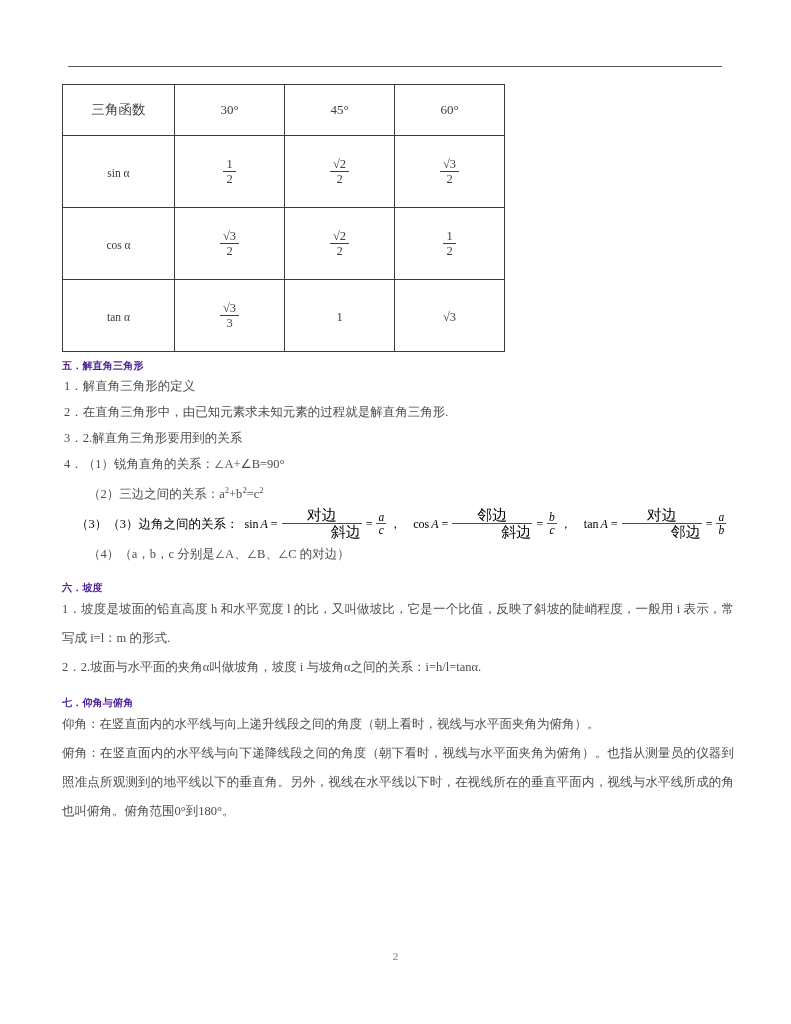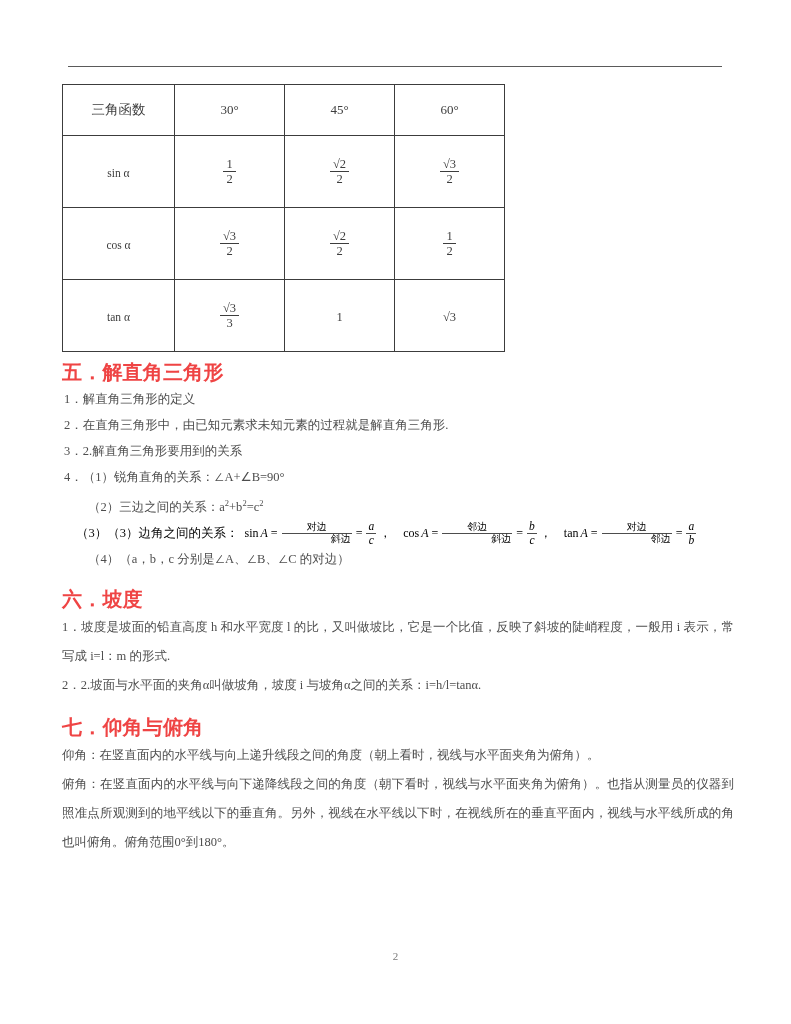--- a/index.html
+++ b/index.html
@@ -99,23 +99,23 @@
     display: block;
     padding: 0px 3px 0 3px;
   }
   .plain-val {
     font-size: 12.5px;
     font-family: "Liberation Serif", serif;
   }
 
   
   .sec-head {
-    color: #ef4444;
+    color: #4c1d95;
     font-weight: bold;
-    font-size: 20px;
+    font-size: 10px;
     letter-spacing: 0.2px;
     font-family: "Liberation Serif", "DejaVu Serif", serif;
   }
   .sec-head.s5 { margin: 7px 0 0 0; }
   .sec-head.s6 { margin: 14px 0 0 0; }
   .sec-head.s7 { margin: 14px 0 0 0; }
 
   
   .ln {
     font-size: 12.5px;
@@ -144,21 +144,21 @@
     align-items: center;
     margin-left: 6px;
     font-size: 12px;
   }
   .fmla .op { margin: 0 3px; }
   .fmla .ital { font-style: italic; padding-left: 2px; }
   .cnfrac {
     display: inline-block;
     text-align: center;
     line-height: 1.08;
-    font-size: 10px;
+    font-size: 15px;
     margin: 0 1px;
   }
   .cnfrac .num {
     display: block;
     border-bottom: 1px solid #4d4d4d;
     padding: 0 1px;
   }
   .cnfrac .den { display: block; padding: 0 1px; margin-left: 48px; }
   .abfrac {
     display: inline-block;

